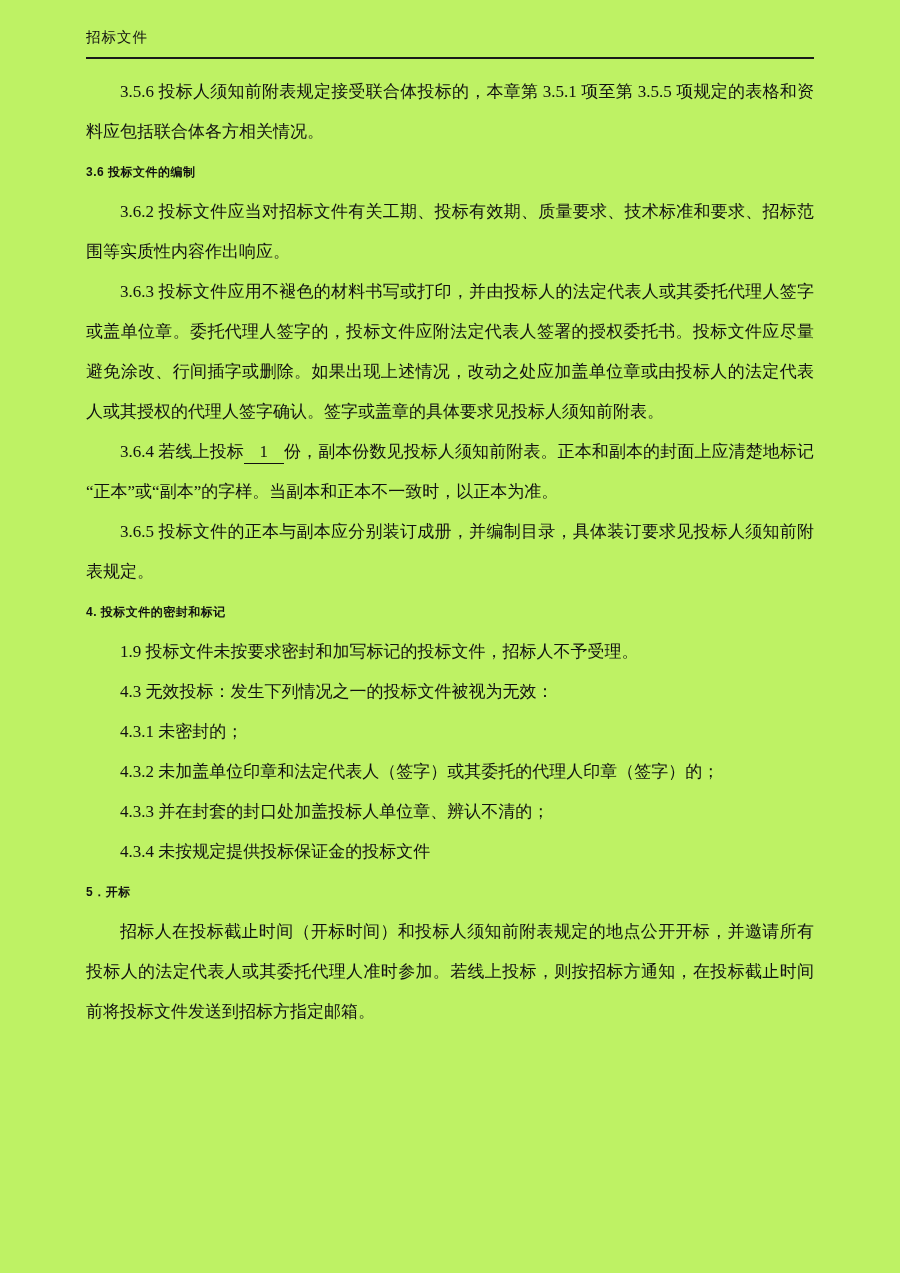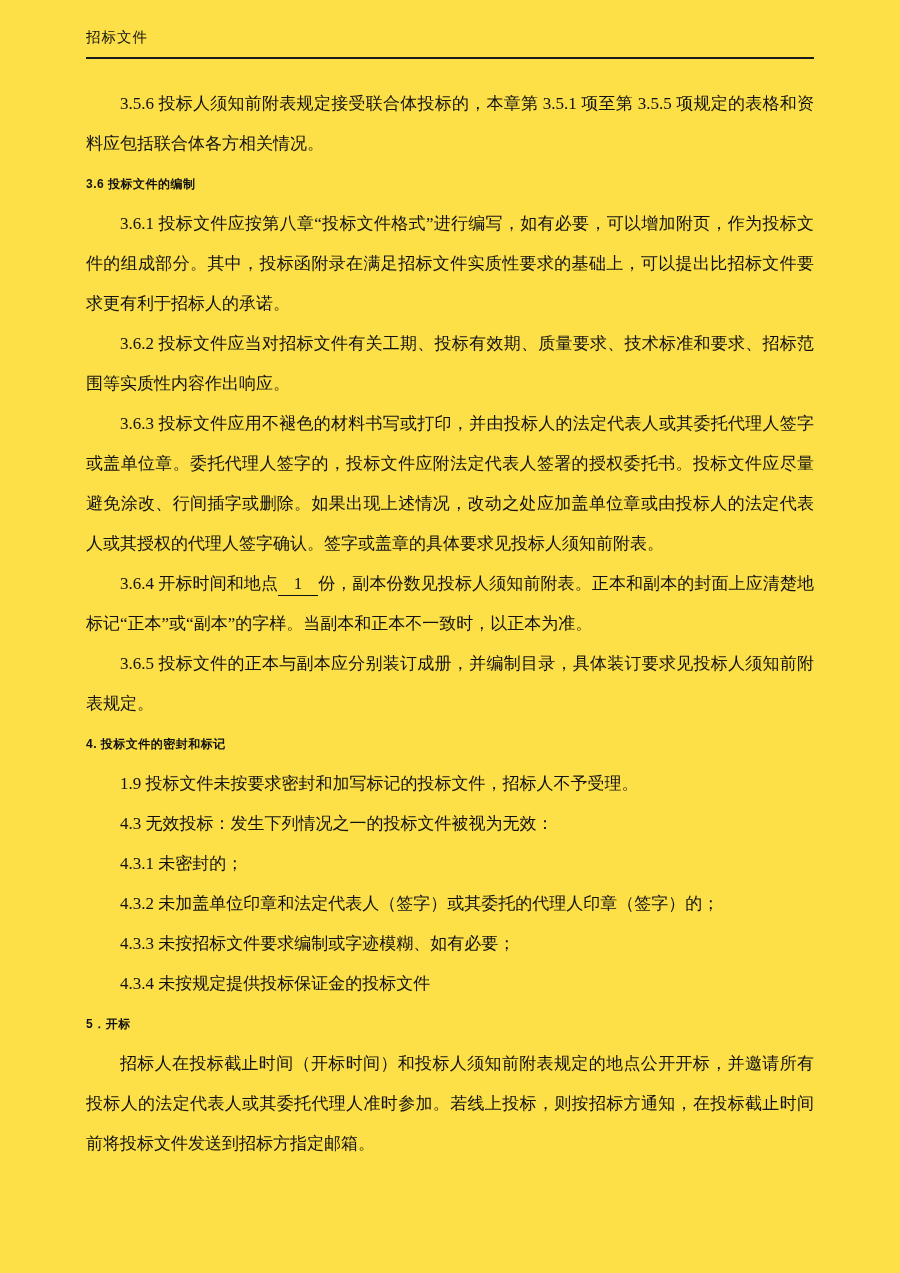--- a/index.html
+++ b/index.html
@@ -1,38 +1,38 @@
 <!DOCTYPE html>
 <html lang="zh"><head>
 <meta charset="utf-8">
 <style>
   html, body { margin: 0; padding: 0; background: #ffffff; }
   .page {
     position: relative;
     width: 900px;
     height: 1273px;
     box-sizing: border-box;
-    background: #fde047;
+    background: #bef264;
     padding: 26px 86px 0 86px;
     font-family: "Liberation Serif", serif;
     color: #111111;
     overflow: hidden;
   }
   .page-header-title {
     font-size: 14.5px;
     line-height: 22px;
     letter-spacing: 1px;
   }
   .header-divider {
     border: none;
     border-top: 2px solid #1a1a1a;
     margin: 9px 0 0 0;
   }
   .content {
-    padding-top: 25px;
+    padding-top: 13px;
     font-size: 17px;
     line-height: 40px;
     text-align: justify;
   }
   .para {
     margin: 0;
     text-indent: 2em;
   }
   .heading {
     margin: 0;
@@ -60,42 +60,41 @@
     <div class="page-header-title">招标文件</div>
     <hr class="header-divider">
   </div>
 
   <div class="content">
 
     <div class="para">3.5.6 投标人须知前附表规定接受联合体投标的，本章第 3.5.1 项至第 3.5.5 项规定的表格和资料应包括联合体各方相关情况。</div>
 
     <div class="heading">3.6 投标文件的编制</div>
 
-    <div class="para">3.6.1 投标文件应按第八章“投标文件格式”进行编写，如有必要，可以增加附页，作为投标文件的组成部分。其中，投标函附录在满足招标文件实质性要求的基础上，可以提出比招标文件要求更有利于招标人的承诺。</div>
 
     <div class="para">3.6.2 投标文件应当对招标文件有关工期、投标有效期、质量要求、技术标准和要求、招标范围等实质性内容作出响应。</div>
 
     <div class="para">3.6.3 投标文件应用不褪色的材料书写或打印，并由投标人的法定代表人或其委托代理人签字或盖单位章。委托代理人签字的，投标文件应附法定代表人签署的授权委托书。投标文件应尽量避免涂改、行间插字或删除。如果出现上述情况，改动之处应加盖单位章或由投标人的法定代表人或其授权的代理人签字确认。签字或盖章的具体要求见投标人须知前附表。</div>
 
-    <div class="para"><span>3.6.4 开标时间和地点</span><span class="u-blank">1</span><span>份，副本份数见投标人须知前附表。正本和副本的封面上应清楚地标记“正本”或“副本”的字样。当副本和正本不一致时，以正本为准。</span></div>
+    <div class="para"><span>3.6.4 若线上投标</span><span class="u-blank">1</span><span>份，副本份数见投标人须知前附表。正本和副本的封面上应清楚地标记“正本”或“副本”的字样。当副本和正本不一致时，以正本为准。</span></div>
 
     <div class="para">3.6.5 投标文件的正本与副本应分别装订成册，并编制目录，具体装订要求见投标人须知前附表规定。</div>
 
     <div class="heading">4. 投标文件的密封和标记</div>
 
 
     <div class="para">1.9 投标文件未按要求密封和加写标记的投标文件，招标人不予受理。</div>
 
     <div class="para">4.3 无效投标：发生下列情况之一的投标文件被视为无效：</div>
 
     <div class="para">4.3.1 未密封的；</div>
 
     <div class="para">4.3.2 未加盖单位印章和法定代表人（签字）或其委托的代理人印章（签字）的；</div>
 
-    <div class="para">4.3.3 未按招标文件要求编制或字迹模糊、如有必要；</div>
+    <div class="para">4.3.3 并在封套的封口处加盖投标人单位章、辨认不清的；</div>
 
     <div class="para">4.3.4 未按规定提供投标保证金的投标文件</div>
 
     <div class="heading">5．开标</div>
 
 
     <div class="para">招标人在投标截止时间（开标时间）和投标人须知前附表规定的地点公开开标，并邀请所有投标人的法定代表人或其委托代理人准时参加。若线上投标，则按招标方通知，在投标截止时间前将投标文件发送到招标方指定邮箱。</div>
 
   </div>
 </div>

